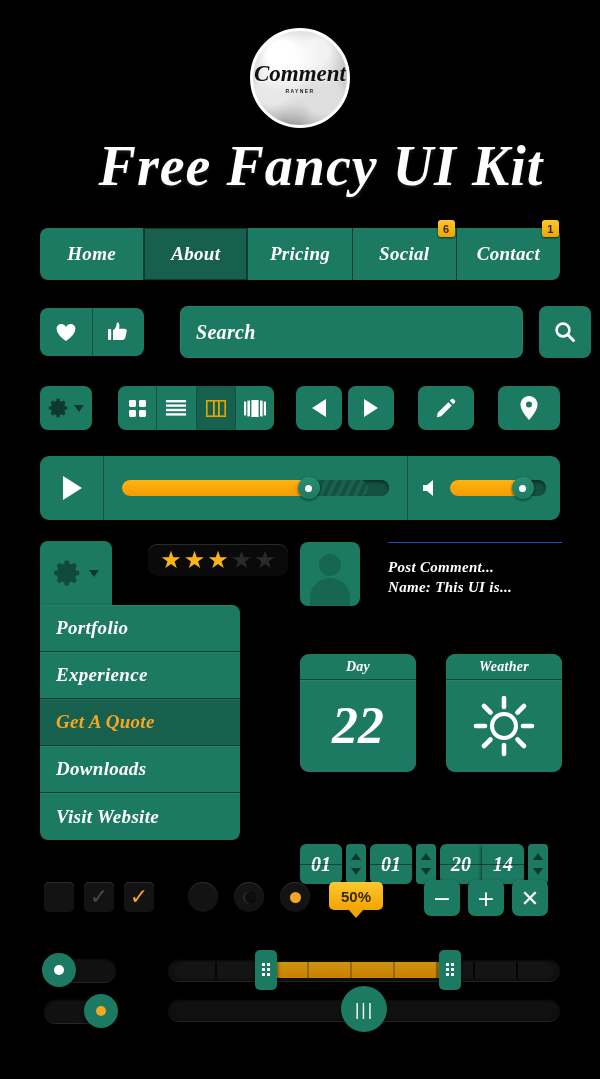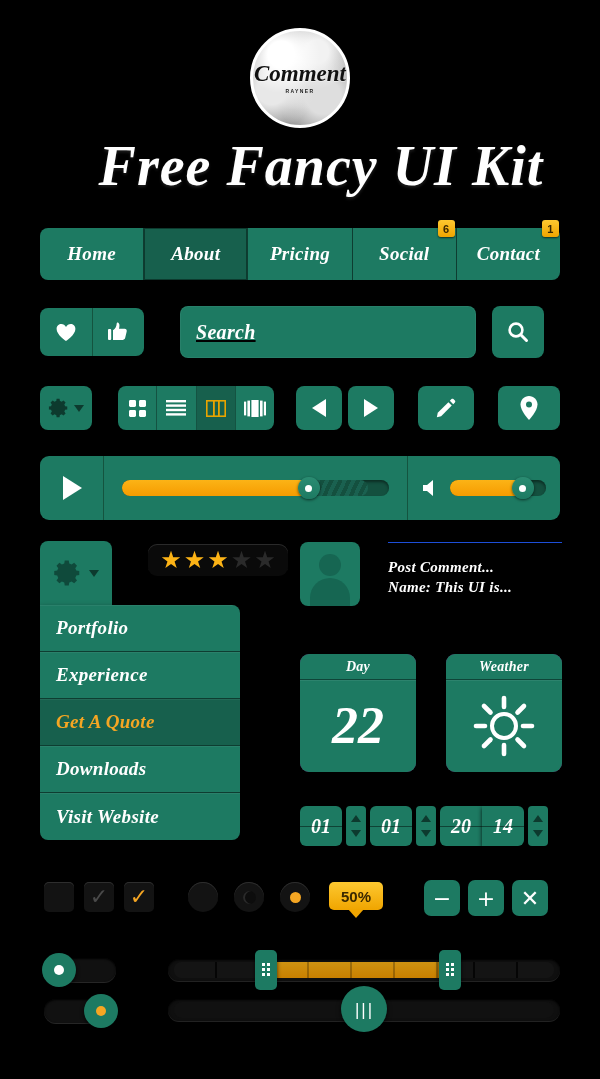--- a/index.html
+++ b/index.html
@@ -101,21 +101,21 @@
   }
   .likes > div {
     flex: 1; background: #1d7a62;
     display: flex; align-items: center; justify-content: center;
     color: #fff; font-size: 19px;
   }
   .likes > div:first-child { border-right: 1px solid #14543f; }
 
   .searchbar {
     position: absolute; left: 180px; top: 306px;
-    width: 364px; height: 52px; display: flex; gap: 16px; text-decoration: underline;
+    width: 411px; height: 52px; display: flex; gap: 16px;
   }
   .search-field {
     flex: 1; background: #1d7a62; border-radius: 8px;
     display: flex; align-items: center; padding-left: 16px;
     font-size: 20px; color: #ffffff;
     box-shadow: 0 3px 5px rgba(0,0,0,.85), inset 0 0 0 1px rgba(255,255,255,.05);
   }
   .search-btn {
     width: 52px; background: #1d7a62; border-radius: 8px;
     display: flex; align-items: center; justify-content: center;
@@ -270,21 +270,21 @@
     background: #1d7a62;
     box-shadow: inset 0 1px 0 rgba(255,255,255,.07);
   }
   .card-big {
     font-family: "Liberation Serif", serif; font-weight: bold; font-style: italic;
     font-size: 52px; color: #ffffff; line-height: 1;
   }
 
   
   .steppers {
-    position: absolute; left: 300px; top: 806px;
+    position: absolute; left: 300px; top: 844px;
     width: 258px; height: 40px; display: flex; align-items: center; gap: 4px;
   }
   .num-box {
     width: 42px; height: 40px; background: #1d7a62; border-radius: 6px;
     display: flex; align-items: center; justify-content: center;
     font-family: "Liberation Serif", serif; font-style: italic; font-weight: bold;
     font-size: 20px; color: #fff;
     box-shadow: 0 2px 4px rgba(0,0,0,.8);
     position: relative;
   }

